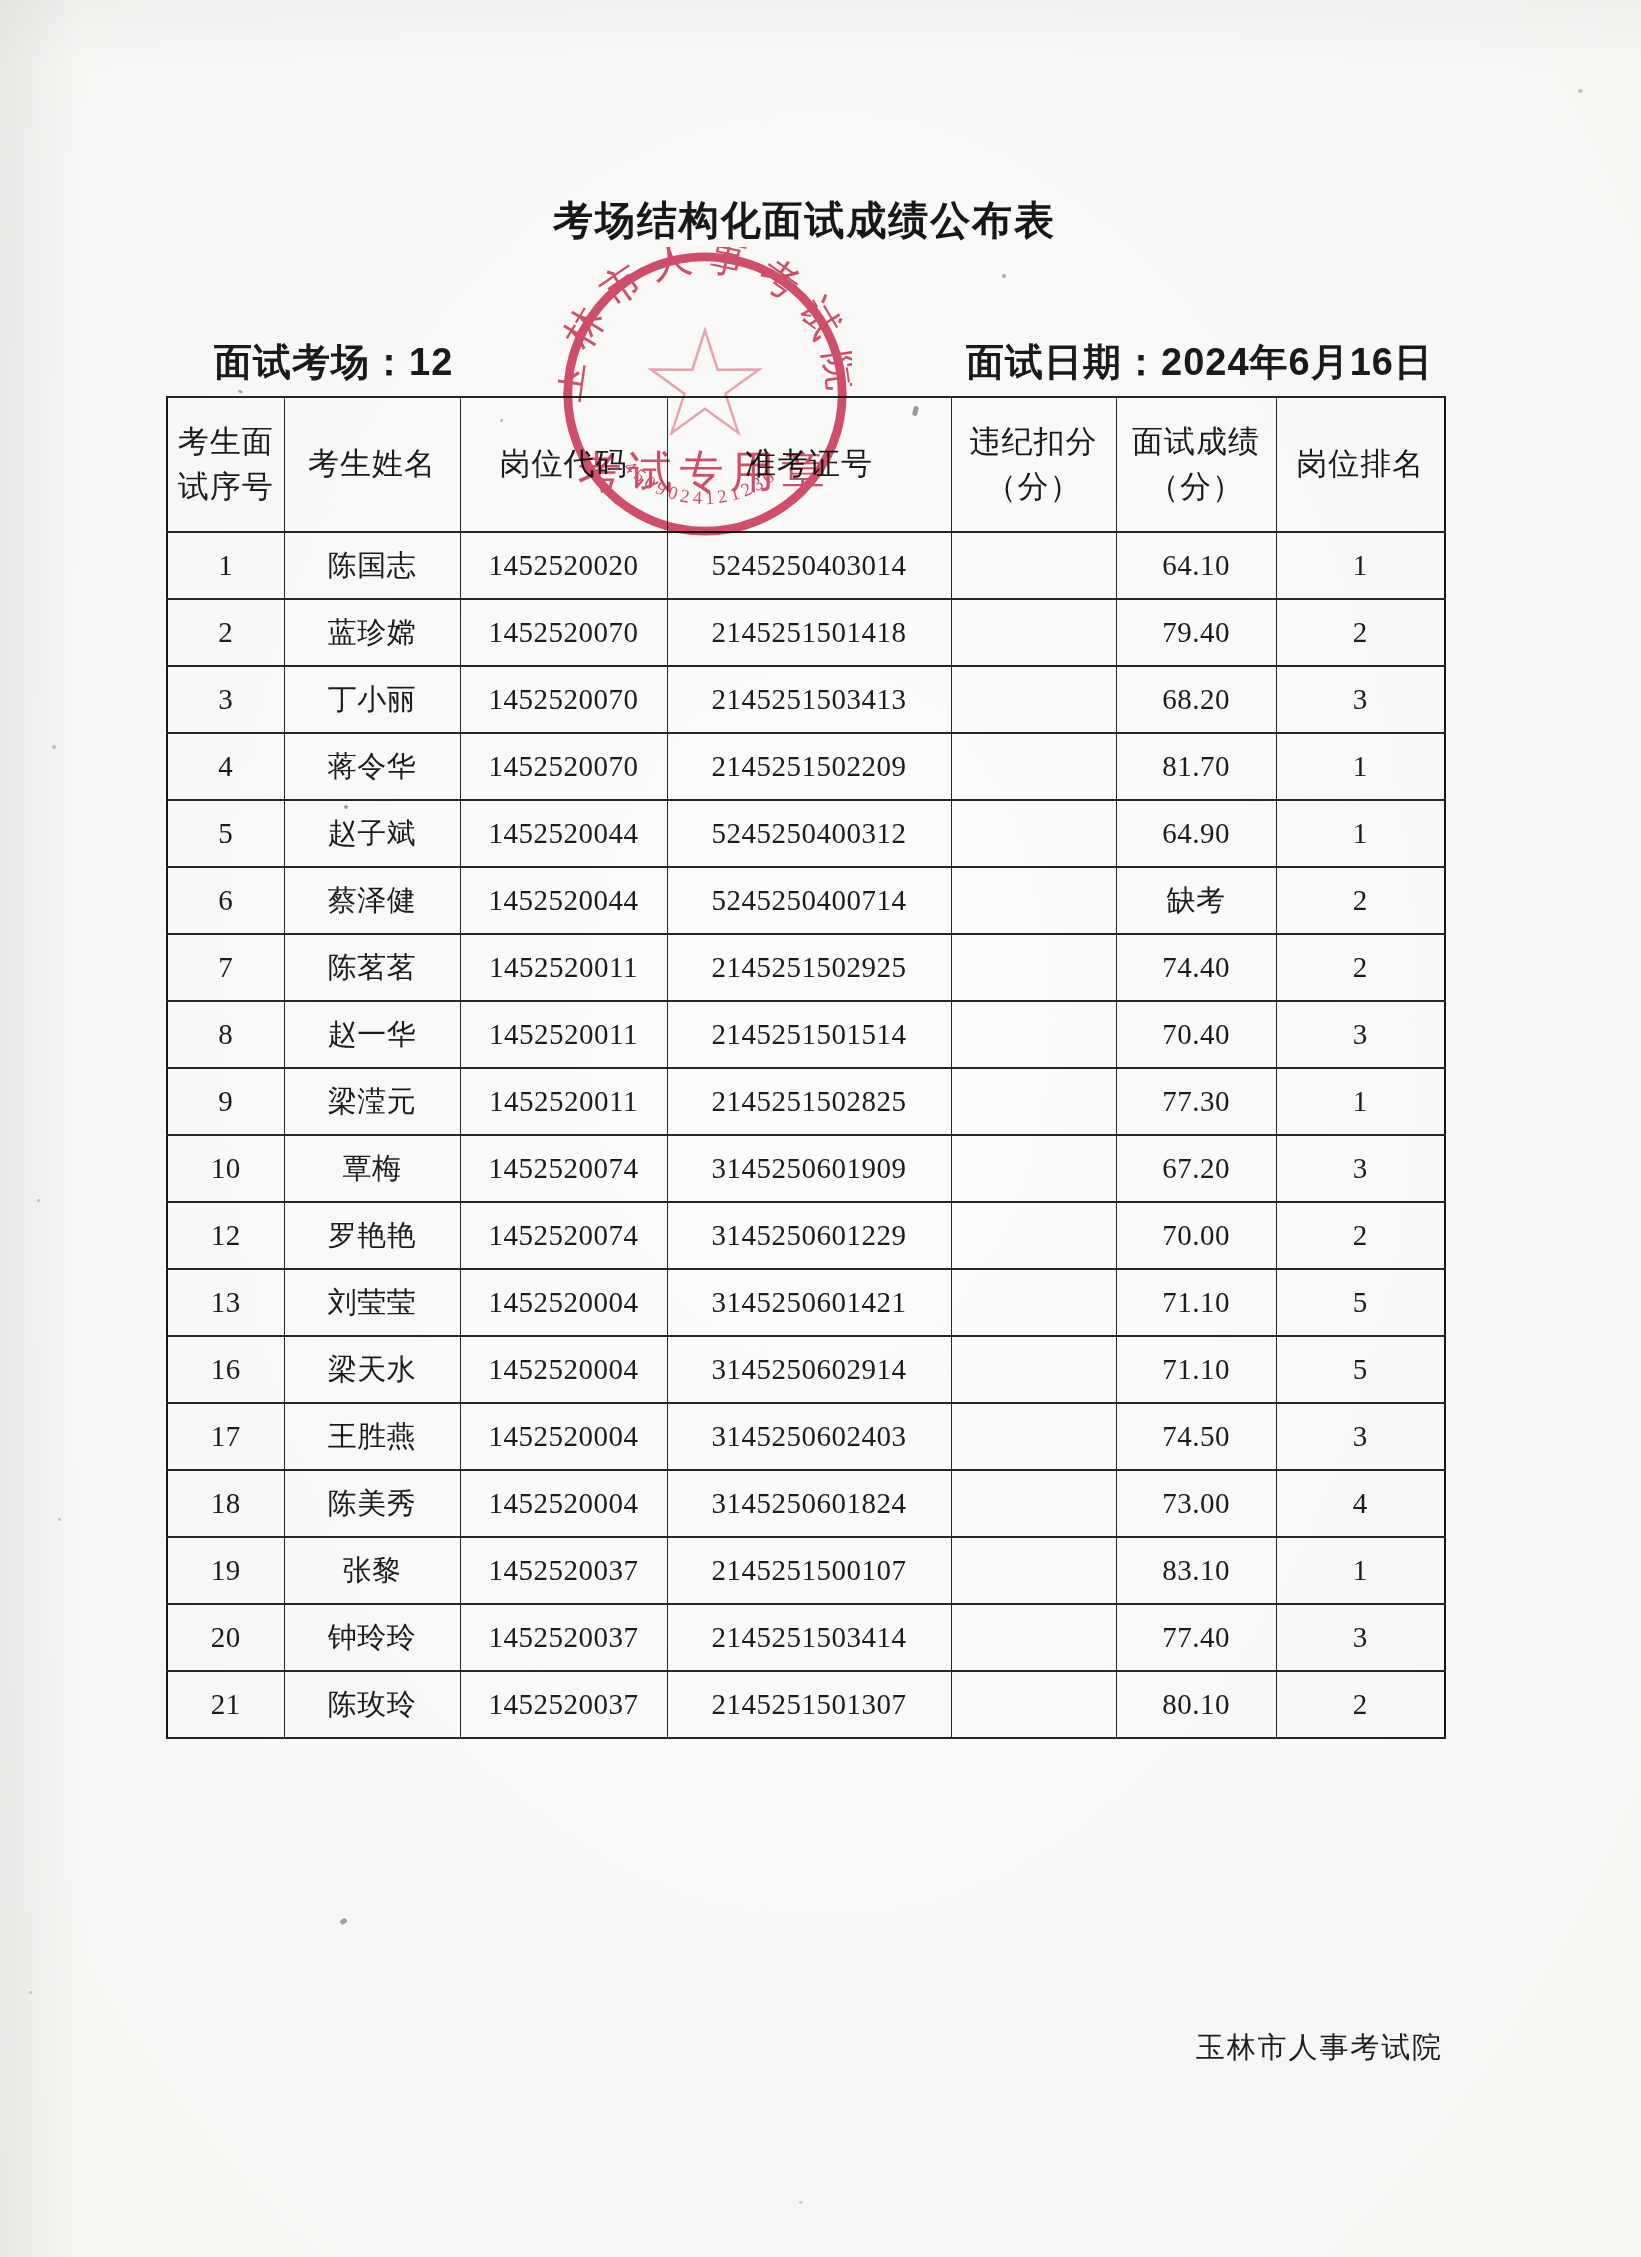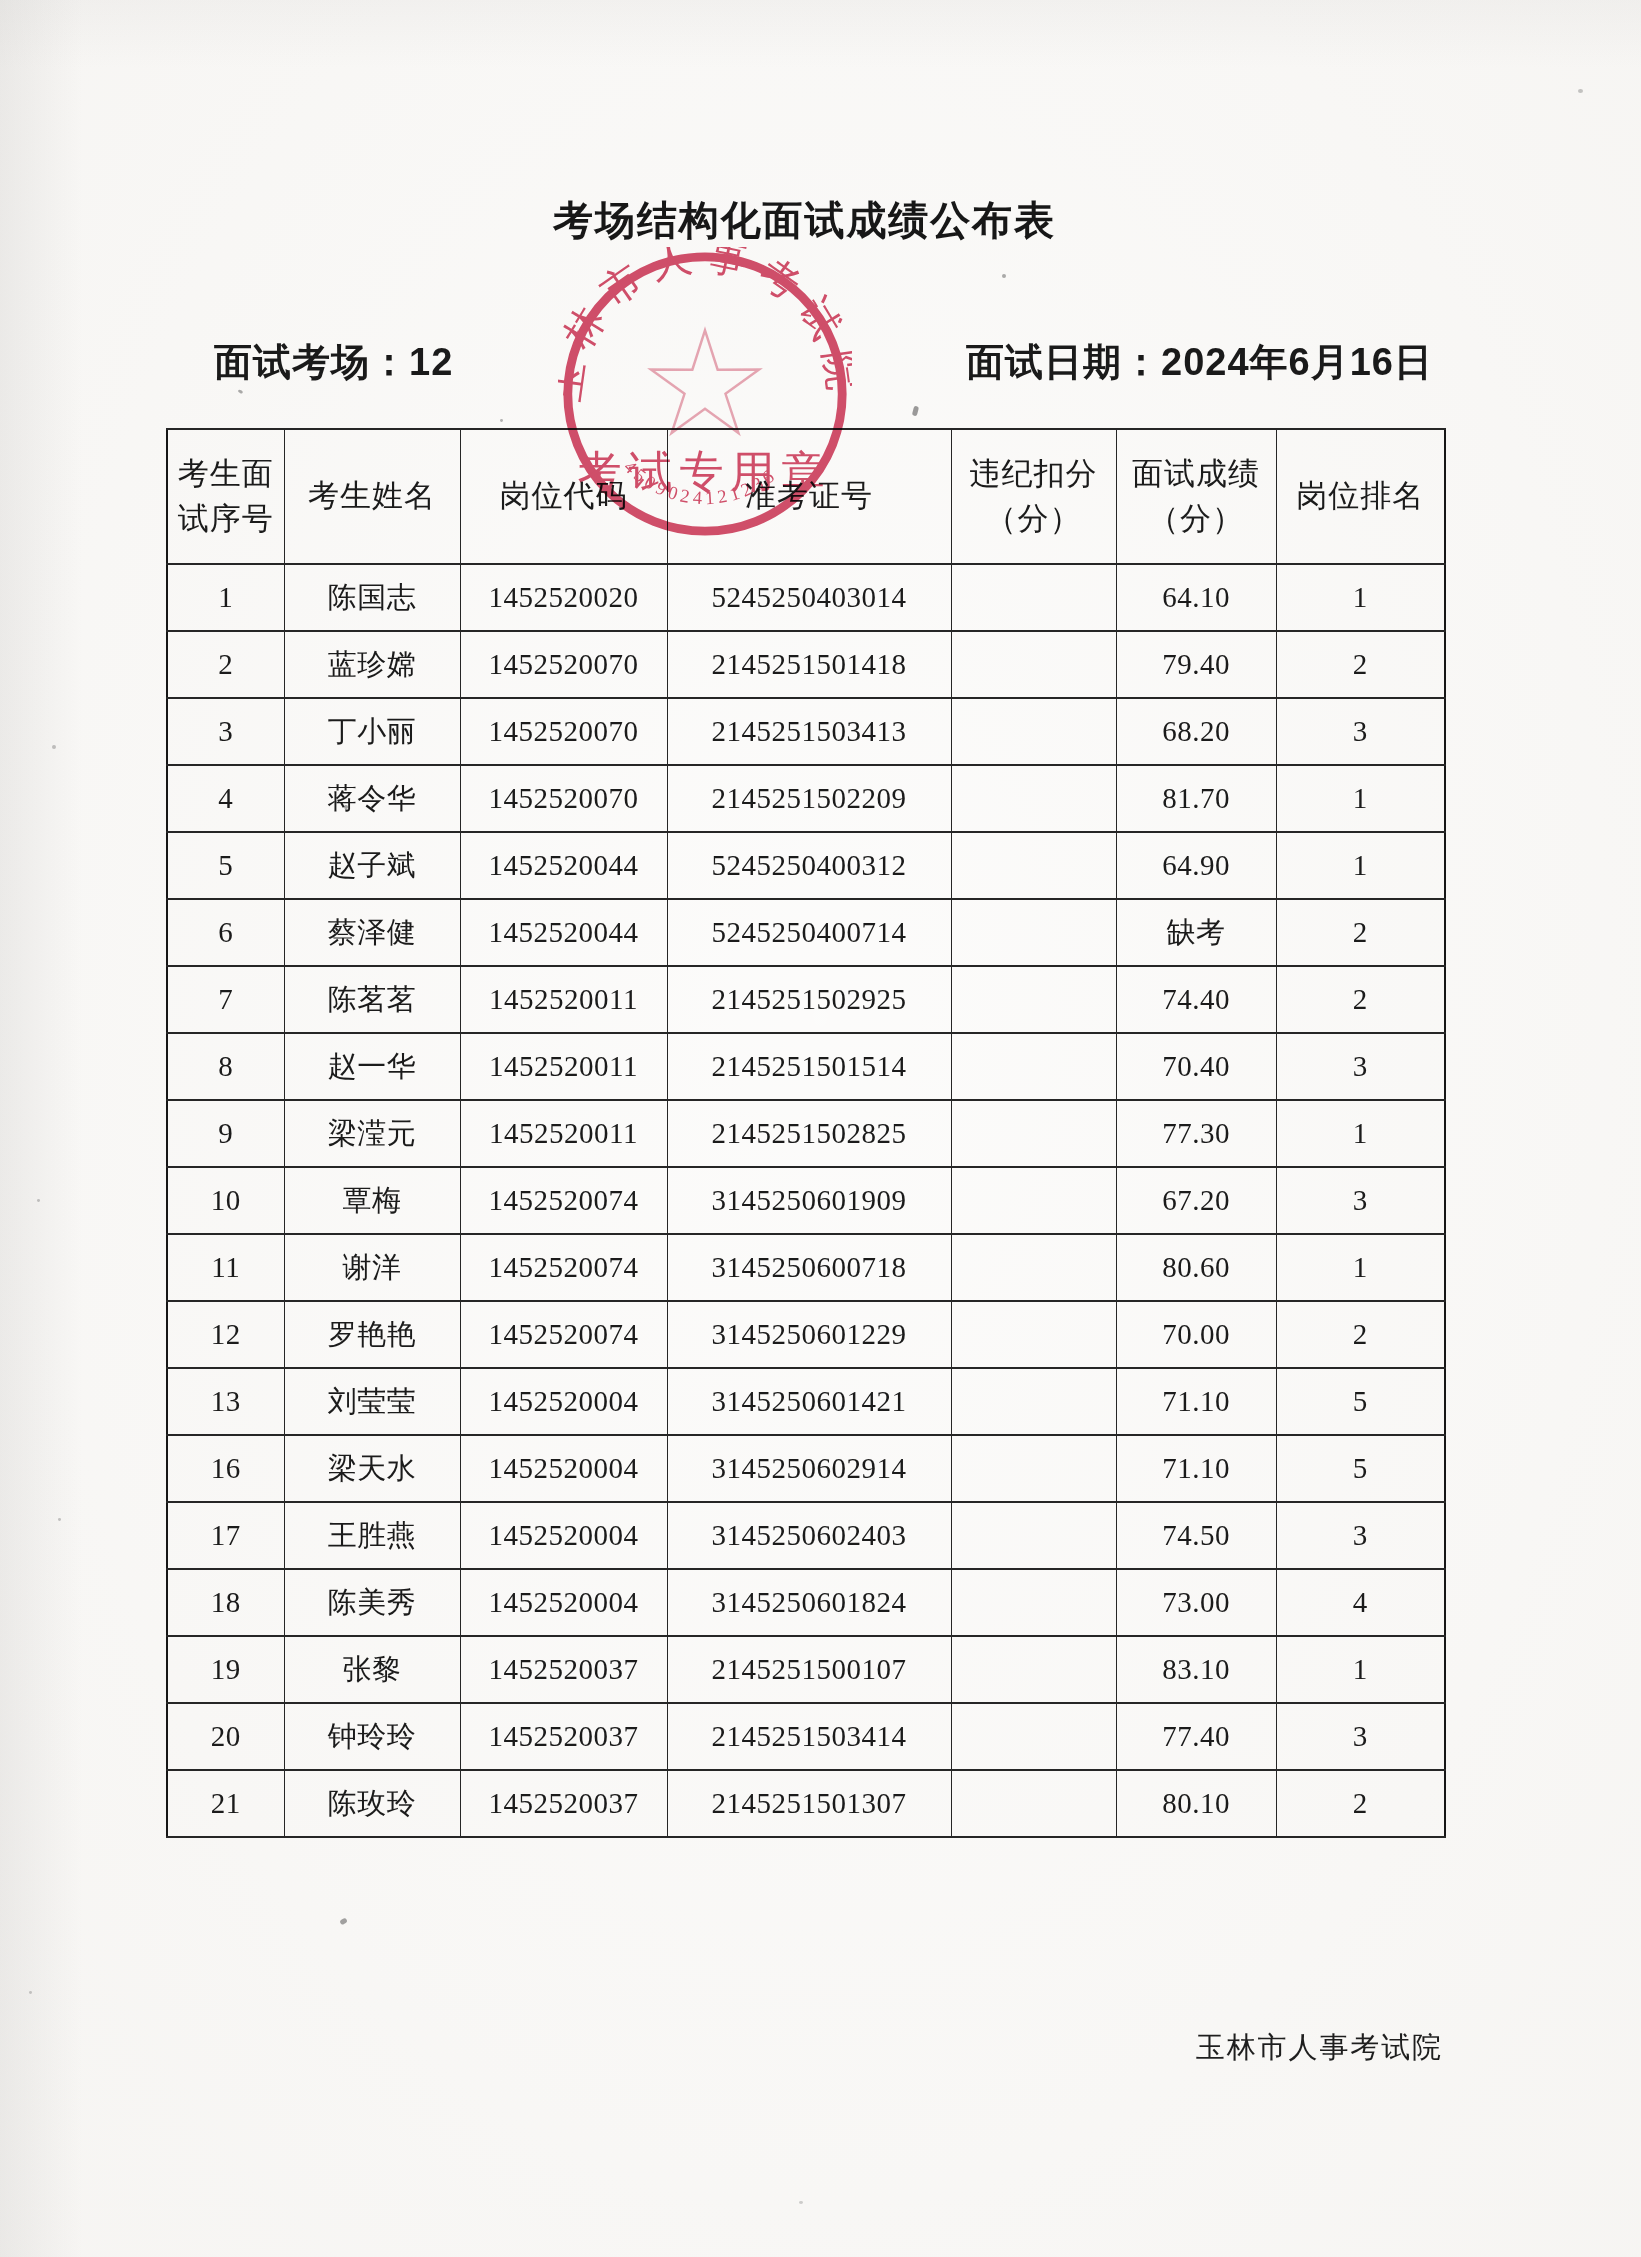--- a/index.html
+++ b/index.html
@@ -24,21 +24,20 @@
   .meta{
     position:absolute;top:337px;font-family:"Liberation Sans","DejaVu Sans",sans-serif;
     font-size:38px;font-weight:bold;color:#1a1a1a;letter-spacing:1px;white-space:nowrap;
   }
   .meta-room{left:214px;}
   .meta-date{left:966px;}
   table.score{
     position:absolute;left:166px;top:396px;width:1277px;
     border-collapse:collapse;table-layout:fixed;
     font-family:"Liberation Serif","DejaVu Serif",serif;
-    margin-top:32px;
   }
   table.score, table.score th, table.score td{
     border:1.9px solid #262626;
   }
   table.score th, table.score td{
     border-top-width:2.9px;border-bottom-width:2.9px;
     text-align:center;vertical-align:middle;padding:0;
     color:#1b1b1b;
   }
   table.score{border:2.9px solid #161616;}
@@ -176,29 +175,20 @@
         <tr>
           <td>10</td>
           <td>覃梅</td>
           <td>1452520074</td>
           <td>3145250601909</td>
           <td></td>
           <td>67.20</td>
           <td>3</td>
         </tr>
         <tr>
-          <td>11</td>
-          <td>谢洋</td>
-          <td>1452520074</td>
-          <td>3145250600718</td>
-          <td></td>
-          <td>80.60</td>
-          <td>1</td>
-        </tr>
-        <tr>
           <td>12</td>
           <td>罗艳艳</td>
           <td>1452520074</td>
           <td>3145250601229</td>
           <td></td>
           <td>70.00</td>
           <td>2</td>
         </tr>
         <tr>
           <td>13</td>

